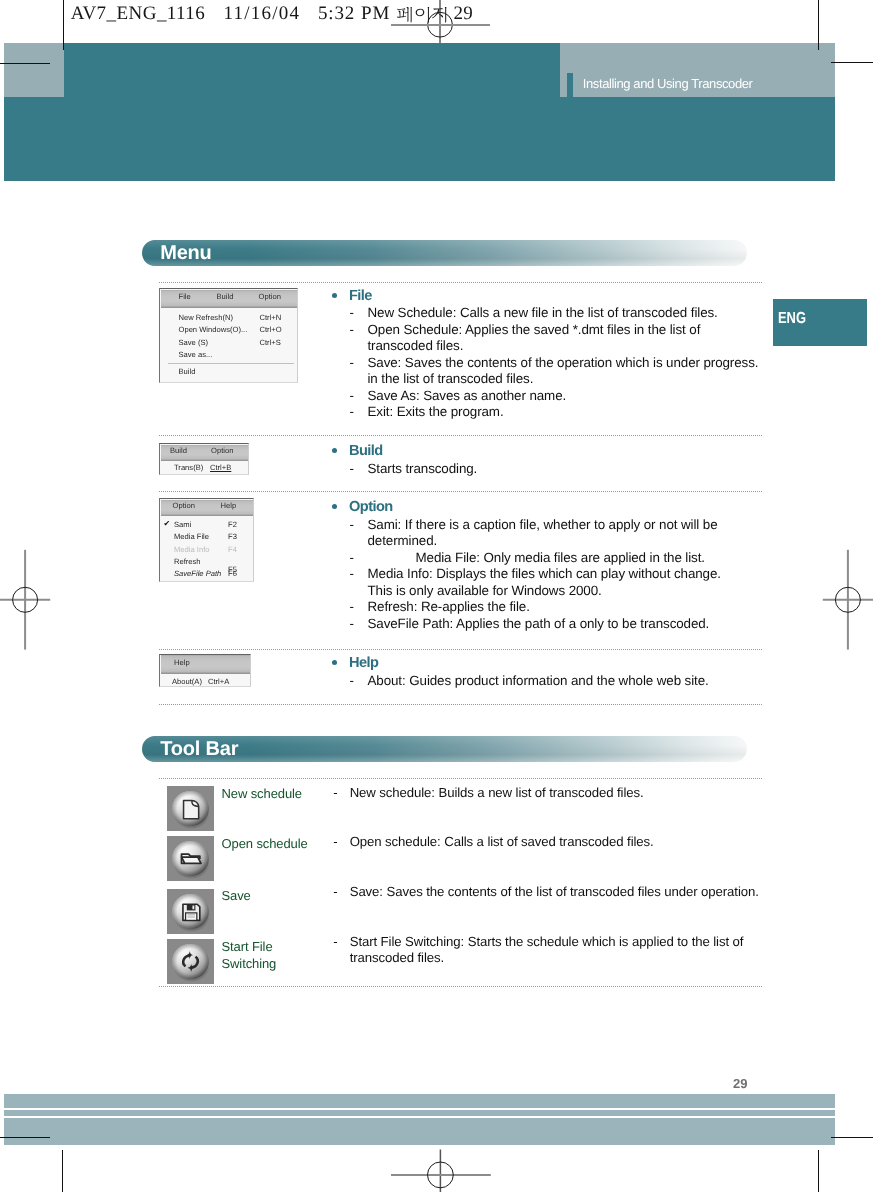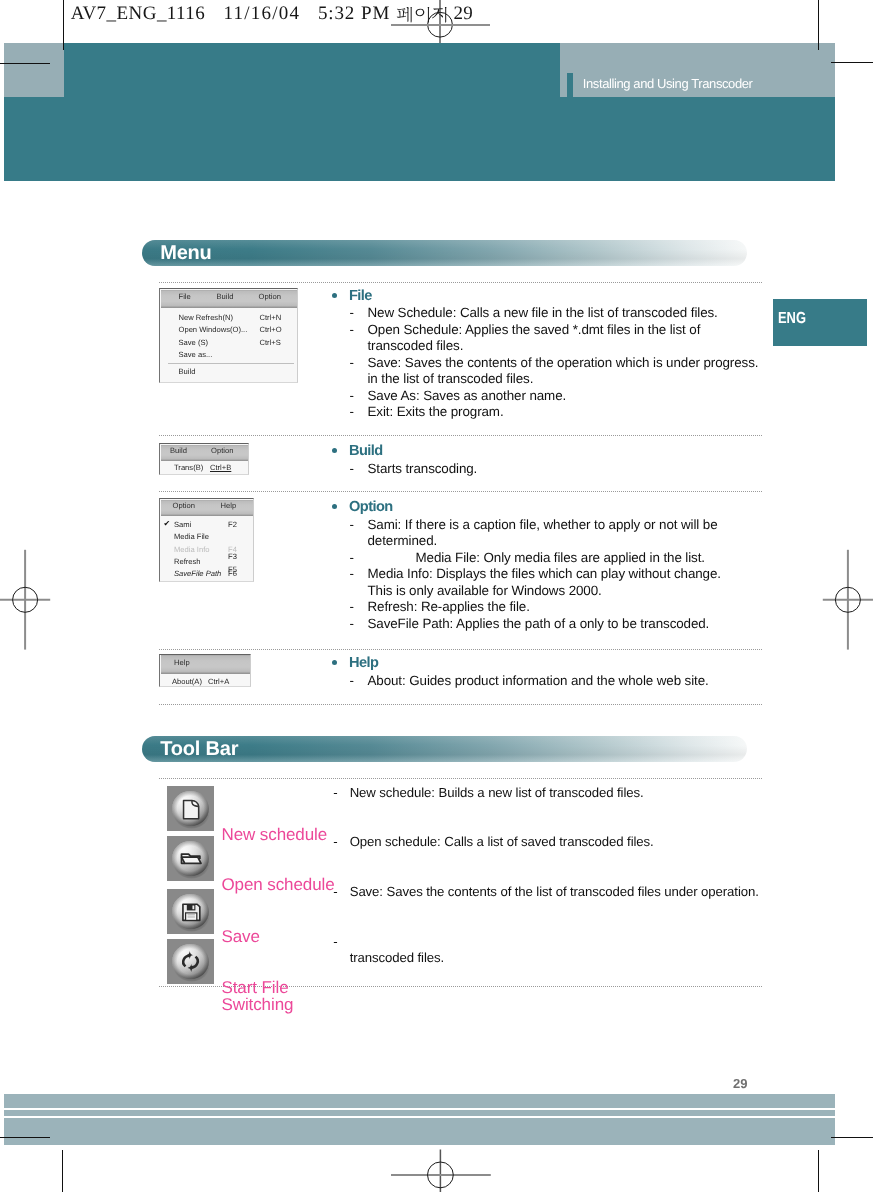--- a/index.html
+++ b/index.html
@@ -53,21 +53,21 @@
         background:linear-gradient(to bottom,#a9a9a9 0%,#bdbdbd 8%,#c6c6c6 30%,#c9c9c9 62%,#bdbdbd 86%,#8a8a8a 100%);}
   .shot .mbar span{position:absolute;font-size:7.6px;color:#1c1c1c;white-space:nowrap;top:2.2px;}
   .shot .mitem{position:absolute;font-size:7.6px;color:#151515;white-space:nowrap;}
   .shot .macc{position:absolute;font-size:7.6px;color:#151515;white-space:nowrap;}
   .shot .msep{position:absolute;height:1px;background:#c0c0c0;}
   .shot .mchk{position:absolute;font-size:8px;color:#000;line-height:8px;}
   .shot .dis{color:#bdbdbd;}
 
   
   .tb-icon{position:absolute;width:47px;height:45px;filter:blur(.45px) contrast(.95);}
-  .tb-name{position:absolute;font-size:17px;color:#ec4899;line-height:17px;letter-spacing:-0.1px;white-space:nowrap;margin-top:41px;}
+  .tb-name{position:absolute;font-size:13px;color:#14532d;line-height:17px;letter-spacing:-0.1px;white-space:nowrap;}
   .tb-dash{position:absolute;font-size:13.2px;color:#111;line-height:16.6px;}
   .tb-desc{position:absolute;font-size:13.2px;color:#111;line-height:16.6px;letter-spacing:-0.1px;white-space:nowrap;}
 
   
   #footer-band1{left:4px;top:1093.5px;width:831px;height:14px;background:#9bb3ba;}
   #footer-band2{left:4px;top:1109.5px;width:831px;height:6px;background:#9bb3ba;}
   #footer-band3{left:4px;top:1118px;width:831px;height:27px;background:#9bb3ba;}
   #footer-page{position:absolute;left:733px;top:1077.2px;font-size:13px;font-weight:bold;color:#6f6f6f;line-height:14px;}
 </style>
 </head>
@@ -166,21 +166,21 @@
 <div class="shot" style="left:158.5px;top:498px;width:95px;height:84px;">
   <div class="frame"></div>
   <div class="mbar" style="height:16px;">
     <span style="left:12px;top:1.8px;">Option</span>
     <span style="left:60px;top:1.8px;">Help</span>
   </div>
   <div class="mchk" style="left:5px;top:22px;">✔</div>
   <div class="mitem" style="left:15.5px;top:22px;">Sami</div>
   <div class="macc" style="left:69.5px;top:22px;">F2</div>
   <div class="mitem" style="left:15.5px;top:34.3px;">Media File</div>
-  <div class="macc" style="left:69.5px;top:34.3px;margin-top:20px;">F3</div>
+  <div class="macc" style="left:69.5px;top:34.3px;">F3</div>
   <div class="mitem dis" style="left:15.5px;top:46.6px;">Media Info</div>
   <div class="macc dis" style="left:69.5px;top:46.6px;">F4</div>
   <div class="mitem" style="left:15.5px;top:58.9px;">Refresh</div>
   <div class="macc" style="left:69.5px;top:67px;text-align:right;">F5</div>
   <div class="mitem" style="left:15.5px;top:71.2px;font-style:italic;">SaveFile Path</div>
   <div class="macc" style="left:69.5px;top:71.2px;">F6</div>
 </div>
 
 <div class="shot" style="left:158.5px;top:653.5px;width:92.3px;height:33px;">
   <div class="frame"></div>
@@ -335,18 +335,18 @@
       <path d="M23.4 28.9a6.2 6.2 0 0 0 4.5-10.9"></path>
     </g>
     <g fill="#262626">
       <path d="M22.3 12.2c.5 2.8.9 3.6 3.6 4.2-2.7.6-3.1 1.4-3.6 4.2-.5-2.8-.9-3.6-3.6-4.2 2.7-.6 3.1-1.4 3.6-4.2z"></path>
       <path d="M23.7 33.8c-.5-2.8-.9-3.6-3.6-4.2 2.7-.6 3.1-1.4 3.6-4.2.5 2.8.9 3.6 3.6 4.2-2.7.6-3.1 1.4-3.6 4.2z"></path>
     </g>
   </svg>
 </div>
 <div class="tb-name" style="left:221.5px;top:937.8px;width:80px;"><span>Start File</span><br><span>Switching</span></div>
 <div class="tb-dash" style="left:333.2px;top:933.8px;">-</div>
-<div class="tb-desc" style="left:349.7px;top:933.8px;"><br><span>transcoded files.</span></div>
+<div class="tb-desc" style="left:349.7px;top:933.8px;"><span>Start File Switching: Starts the schedule which is applied to the list of</span><br><span>transcoded files.</span></div>
 
 <div class="abs" id="footer-band1"></div>
 <div class="abs" id="footer-band2"></div>
 <div class="abs" id="footer-band3"></div>
 <div id="footer-page">29</div>
 
 </body></html>

